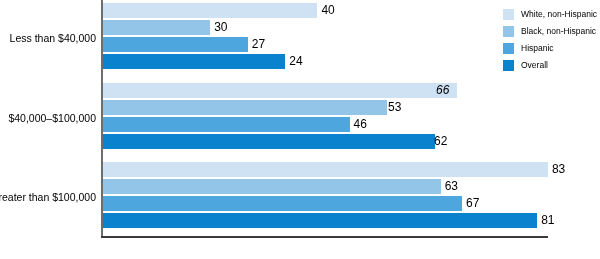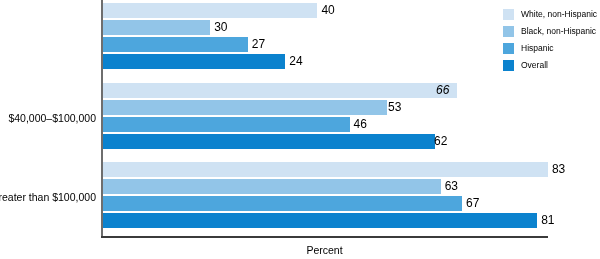--- a/index.html
+++ b/index.html
@@ -100,20 +100,21 @@
   }
 </style>
 </head>
 <body>
 
 <div id="chart-root">
 
   <div class="axis-line-y"></div>
   <div class="axis-line-x"></div>
 
+  <div class="cat-label" style="top:33px;">Less than $40,000</div>
   <div class="cat-label" style="top:113px;">$40,000–$100,000</div>
   <div class="cat-label" style="top:192px;">Greater than $100,000</div>
 
   <div id="bars-layer">
       <div class="bar" style="top: 3px; width: 214.4px; background: rgb(207, 226, 243);"></div>
       <div class="bar-value" style="top: 3px; left: 321.4px;">40</div>
       <div class="bar" style="top: 20px; width: 107.2px; background: rgb(146, 197, 232);"></div>
       <div class="bar-value" style="top: 20px; left: 214.2px;">30</div>
       <div class="bar" style="top: 37px; width: 144.72px; background: rgb(77, 166, 221);"></div>
       <div class="bar-value" style="top: 37px; left: 251.72px;">27</div>
@@ -149,15 +150,14 @@
     <div class="legend-row">
       <span class="legend-swatch" style="background:#4da6dd;"></span>
       <span class="legend-text">Hispanic</span>
     </div>
     <div class="legend-row">
       <span class="legend-swatch" style="background:#0b82ce;"></span>
       <span class="legend-text">Overall</span>
     </div>
   </div>
 
-  <div class="x-title">Percent</div>
 
 </div>
 
 </body></html>

